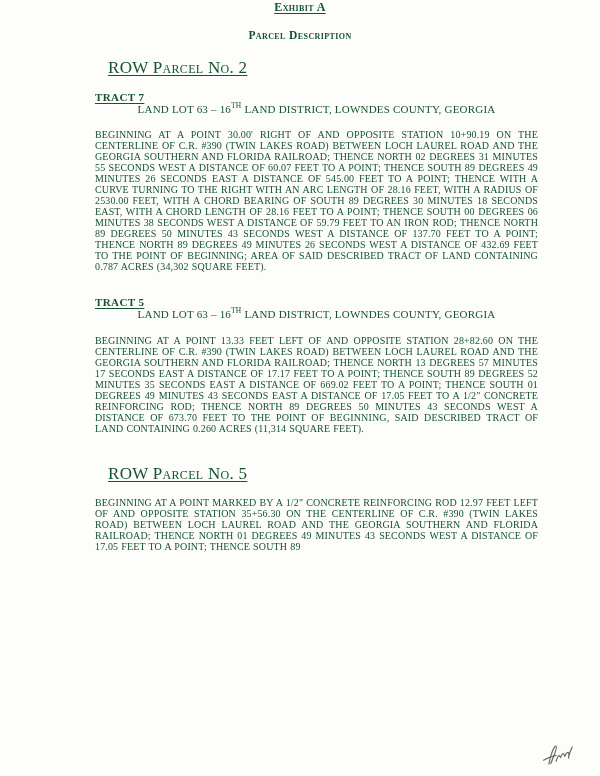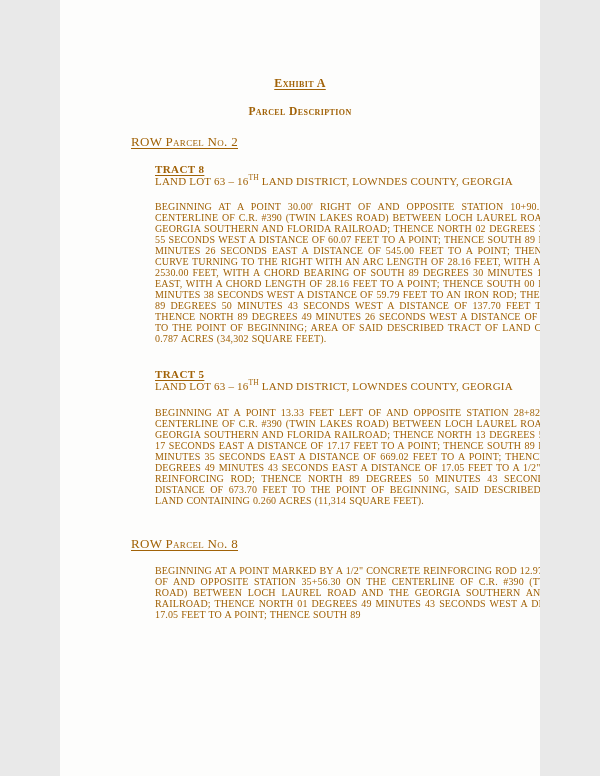--- a/index.html
+++ b/index.html
@@ -2,50 +2,49 @@
 <html><head>
 <meta charset="utf-8">
 <style>
   html, body {
     margin: 0;
     padding: 0;
     background: #e9e9e9;
   }
   .page {
     position: relative;
-    width: 480px;
+    width: 600px;
     height: 776px;
     margin: 0 auto;
     background: #fdfdfc;
-    color: #a16207;
+    color: #14532d;
     font-family: "Liberation Serif", "DejaVu Serif", serif;
     overflow: hidden;
     box-sizing: border-box;
-    padding-top: 76px;
   }
   .doc-header { text-align: center; }
   .doc-title {
     font-size: 12px;
     font-weight: bold;
     font-variant: small-caps;
     letter-spacing: 0.4px;
     text-decoration: underline;
     text-underline-offset: 2px;
   }
   .doc-subtitle {
     margin-top: 14px;
     font-size: 11.5px;
     font-weight: bold;
     font-variant: small-caps;
     letter-spacing: 0.4px;
   }
   .parcel-heading {
-    margin-left: 71px;
+    margin-left: 108px;
     margin-top: 17px;
-    font-size: 13px;
+    font-size: 17px;
     font-variant: small-caps;
     letter-spacing: 0.3px;
     text-decoration: underline;
     text-underline-offset: 2px;
   }
   .tract-block {
     margin-left: 95px;
     width: 443px;
   }
   .tract-block.first { margin-top: 13px; }
@@ -54,20 +53,21 @@
     font-size: 11px;
     font-weight: bold;
     letter-spacing: 0.4px;
     text-decoration: underline;
     text-underline-offset: 2px;
   }
   .land-lot-line {
     font-size: 11px;
     letter-spacing: 0.2px;
     line-height: 13.3px;
+    text-align: center;
   }
   .land-lot-line sup {
     font-size: 7.5px;
     vertical-align: super;
     line-height: 0;
   }
   .legal-paragraph {
     margin-top: 13px;
     font-size: 10px;
     line-height: 11px;
@@ -97,32 +97,32 @@
 <div class="page">
 
   <div class="doc-header">
     <div class="doc-title">Exhibit A</div>
     <div class="doc-subtitle">Parcel Description</div>
   </div>
 
   <div class="parcel-heading">ROW Parcel No. 2</div>
 
   <div class="tract-block first">
-    <div class="tract-heading">TRACT 8</div>
+    <div class="tract-heading">TRACT 7</div>
     <div class="land-lot-line"><span>LAND LOT 63 – 16</span><sup>TH</sup><span> LAND DISTRICT, LOWNDES COUNTY, GEORGIA</span></div>
     <div class="legal-paragraph">BEGINNING AT A POINT 30.00' RIGHT OF AND OPPOSITE STATION 10+90.19 ON THE CENTERLINE OF C.R. #390 (TWIN LAKES ROAD) BETWEEN LOCH LAUREL ROAD AND THE GEORGIA SOUTHERN AND FLORIDA RAILROAD; THENCE NORTH 02 DEGREES 31 MINUTES 55 SECONDS WEST A DISTANCE OF 60.07 FEET TO A POINT; THENCE SOUTH 89 DEGREES 49 MINUTES 26 SECONDS EAST A DISTANCE OF 545.00 FEET TO A POINT; THENCE WITH A CURVE TURNING TO THE RIGHT WITH AN ARC LENGTH OF 28.16 FEET, WITH A RADIUS OF 2530.00 FEET, WITH A CHORD BEARING OF SOUTH 89 DEGREES 30 MINUTES 18 SECONDS EAST, WITH A CHORD LENGTH OF 28.16 FEET TO A POINT; THENCE SOUTH 00 DEGREES 06 MINUTES 38 SECONDS WEST A DISTANCE OF 59.79 FEET TO AN IRON ROD; THENCE NORTH 89 DEGREES 50 MINUTES 43 SECONDS WEST A DISTANCE OF 137.70 FEET TO A POINT; THENCE NORTH 89 DEGREES 49 MINUTES 26 SECONDS WEST A DISTANCE OF 432.69 FEET TO THE POINT OF BEGINNING; AREA OF SAID DESCRIBED TRACT OF LAND CONTAINING 0.787 ACRES (34,302 SQUARE FEET).</div>
   </div>
 
   <div class="tract-block second">
     <div class="tract-heading">TRACT 5</div>
     <div class="land-lot-line"><span>LAND LOT 63 – 16</span><sup>TH</sup><span> LAND DISTRICT, LOWNDES COUNTY, GEORGIA</span></div>
     <div class="legal-paragraph">BEGINNING AT A POINT 13.33 FEET LEFT OF AND OPPOSITE STATION 28+82.60 ON THE CENTERLINE OF C.R. #390 (TWIN LAKES ROAD) BETWEEN LOCH LAUREL ROAD AND THE GEORGIA SOUTHERN AND FLORIDA RAILROAD; THENCE NORTH 13 DEGREES 57 MINUTES 17 SECONDS EAST A DISTANCE OF 17.17 FEET TO A POINT; THENCE SOUTH 89 DEGREES 52 MINUTES 35 SECONDS EAST A DISTANCE OF 669.02 FEET TO A POINT; THENCE SOUTH 01 DEGREES 49 MINUTES 43 SECONDS EAST A DISTANCE OF 17.05 FEET TO A 1/2" CONCRETE REINFORCING ROD; THENCE NORTH 89 DEGREES 50 MINUTES 43 SECONDS WEST A DISTANCE OF 673.70 FEET TO THE POINT OF BEGINNING, SAID DESCRIBED TRACT OF LAND CONTAINING 0.260 ACRES (11,314 SQUARE FEET).</div>
   </div>
 
-  <div class="parcel-heading parcel6-heading">ROW Parcel No. 8</div>
+  <div class="parcel-heading parcel6-heading">ROW Parcel No. 5</div>
 
   <div class="parcel6-body-wrap">
     <div class="legal-paragraph">BEGINNING AT A POINT MARKED BY A 1/2" CONCRETE REINFORCING ROD 12.97 FEET LEFT OF AND OPPOSITE STATION 35+56.30 ON THE CENTERLINE OF C.R. #390 (TWIN LAKES ROAD) BETWEEN LOCH LAUREL ROAD AND THE GEORGIA SOUTHERN AND FLORIDA RAILROAD; THENCE NORTH 01 DEGREES 49 MINUTES 43 SECONDS WEST A DISTANCE OF 17.05 FEET TO A POINT; THENCE SOUTH 89</div>
   </div>
 
   <svg class="initials-mark" viewBox="0 0 42 30" xmlns="http://www.w3.org/2000/svg">
     <g fill="none" stroke="#4c4a46" stroke-width="1.2" stroke-linecap="round">
       <path d="M10 23 C13 13, 17.5 4.5, 19 6 C20.5 7.5, 15.5 16, 12 22.5"></path>
       <path d="M5 18.5 C9.5 16.5, 14 15.5, 18 15"></path>
       <path d="M17.5 21 C19 17, 21 14.5, 21.6 16 C22.1 17.3, 22 18.8, 22.8 16.8 C23.8 14.3, 25.4 13.2, 26 14.8 C26.5 16.1, 26.3 18, 27.2 16 C28.3 13.6, 30.2 12.4, 30.8 14 C31.2 15.2, 30.6 17.6, 30 19.5 C31.5 14.5, 33.5 10.5, 35 8.5"></path>

